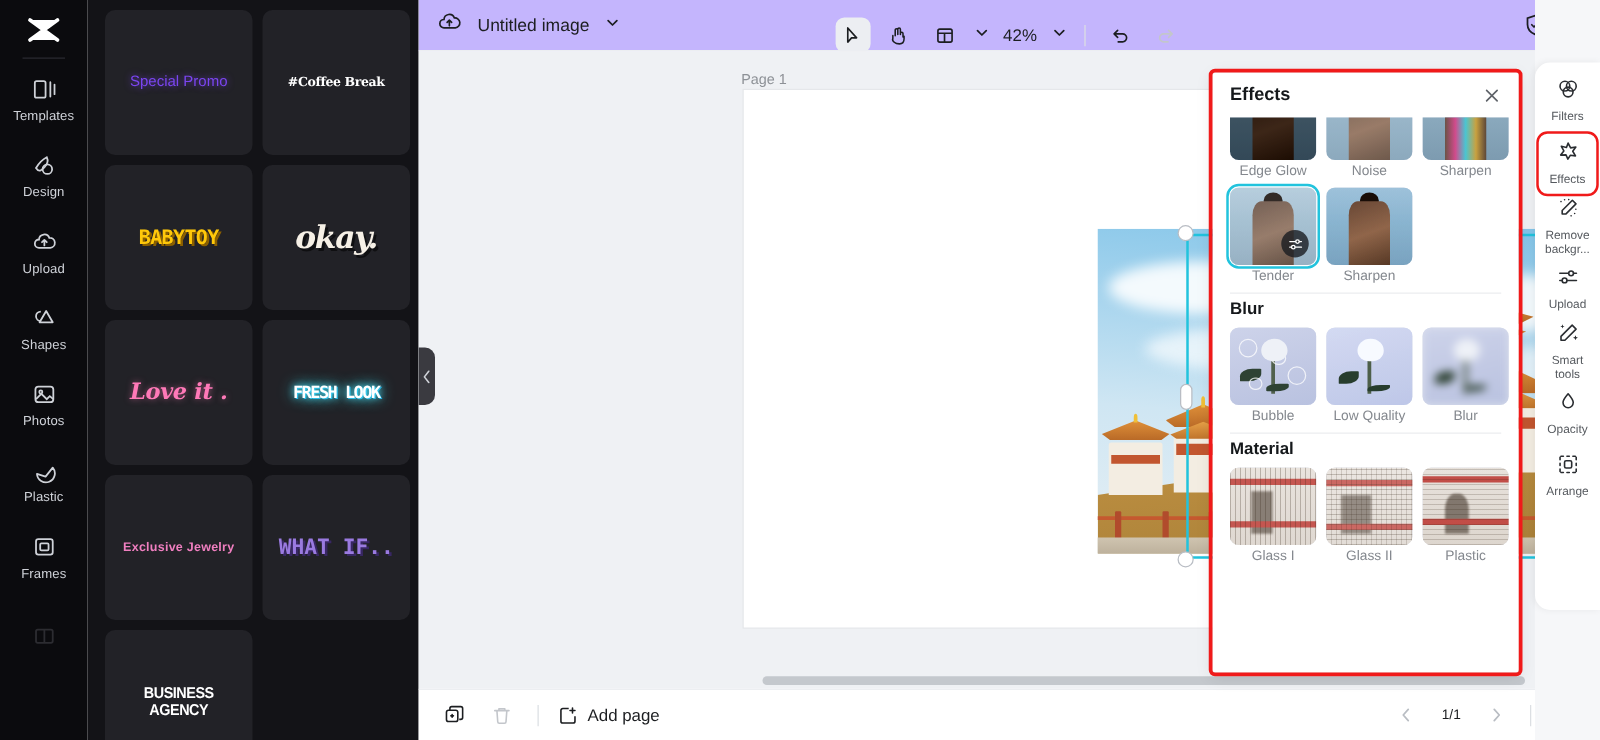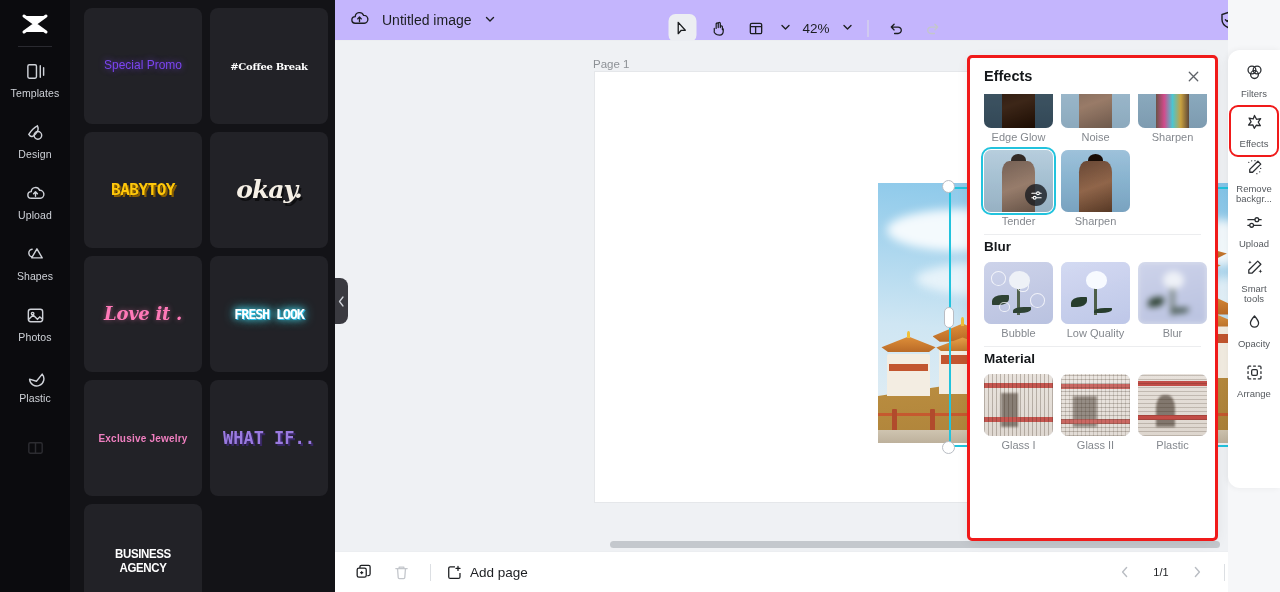--- a/index.html
+++ b/index.html
@@ -303,20 +303,29 @@
 
     <div class="rail-item">
       <span>
         <svg width="21" height="21" viewBox="0 0 22 22" fill="none" stroke="#cfd2d8" stroke-width="1.5">
           <path d="M18 8.5A7.5 7.5 0 114.8 13.8L12 16l6-7.5z" stroke-linejoin="round"></path>
         </svg>
       </span>
       <span class="lbl">Plastic</span>
     </div>
 
+    <div class="rail-item">
+      <span>
+        <svg width="21" height="21" viewBox="0 0 22 22" fill="none" stroke="#cfd2d8" stroke-width="1.5">
+          <rect x="4" y="4.5" width="14" height="13" rx="2"></rect>
+            <rect x="7.5" y="8" width="7" height="6" rx="1"></rect>
+        </svg>
+      </span>
+      <span class="lbl">Frames</span>
+    </div>
 
     <div class="rail-item rail-partial">
       <span>
         <svg width="21" height="21" viewBox="0 0 22 22" fill="none" stroke="#6a6a72" stroke-width="1.5">
           <rect x="4" y="5" width="14" height="11" rx="1.5"></rect>
             <path d="M11 5v11"></path>
         </svg>
       </span>
     </div>
   </div>

